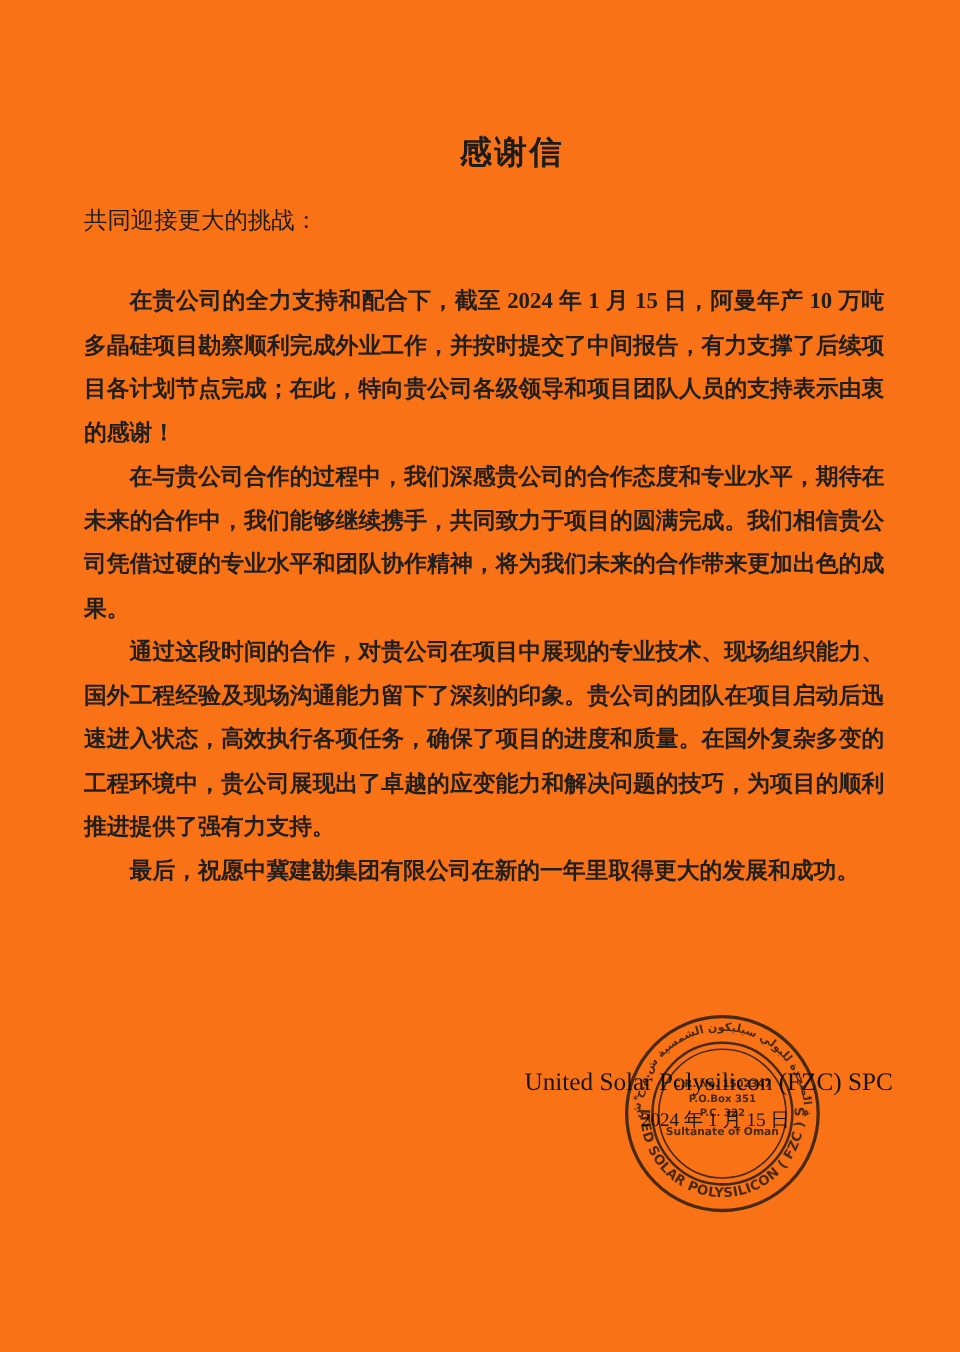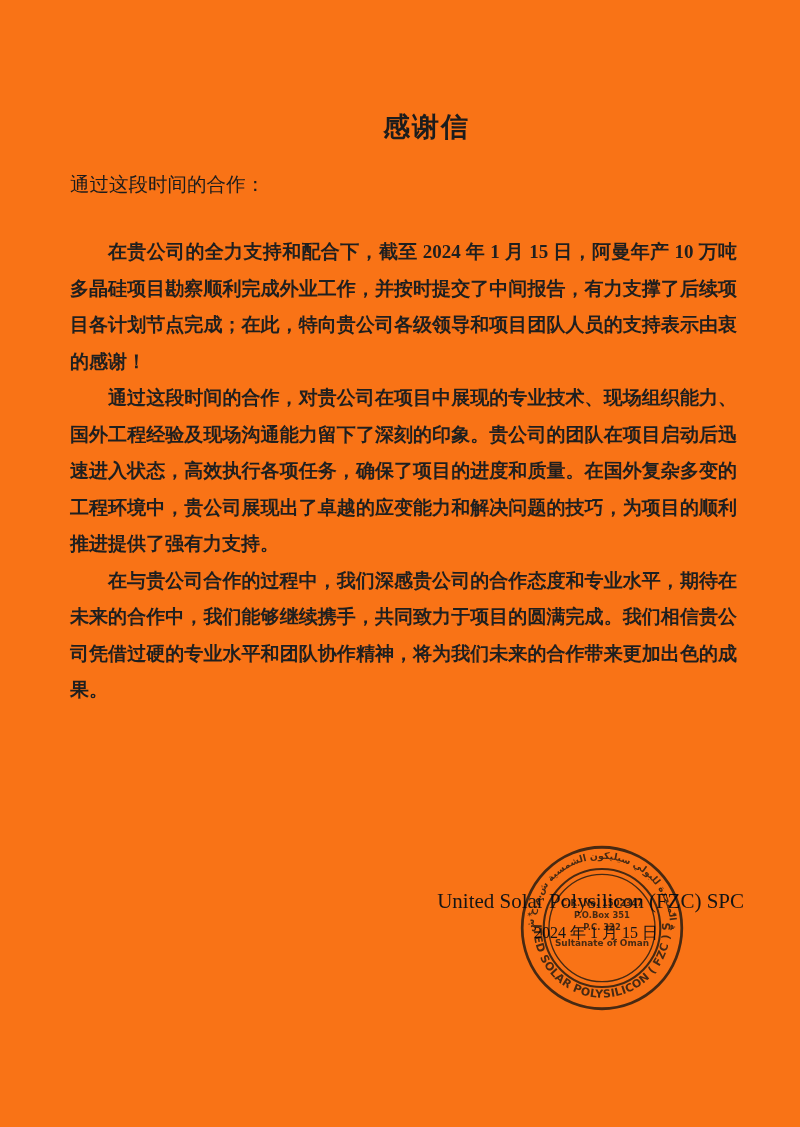--- a/index.html
+++ b/index.html
@@ -51,25 +51,26 @@
     font-family:"DejaVu Sans","Liberation Sans",sans-serif;
     font-weight:bold;
   }
 </style>
 </head>
 <body>
 
 <div class="page" style="background: #f97316;">
   <div class="letter">
     <h1 class="title">感谢信</h1>
-    <div class="salutation">通过这段时间的合作：</div>
+    <div class="salutation">共同迎接更大的挑战：</div>
     <div class="body">
       <p>在贵公司的全力支持和配合下，截至 2024 年 1 月 15 日，阿曼年产 10 万吨多晶硅项目勘察顺利完成外业工作，并按时提交了中间报告，有力支撑了后续项目各计划节点完成；在此，特向贵公司各级领导和项目团队人员的支持表示由衷的感谢！</p>
+      <p>在与贵公司合作的过程中，我们深感贵公司的合作态度和专业水平，期待在未来的合作中，我们能够继续携手，共同致力于项目的圆满完成。我们相信贵公司凭借过硬的专业水平和团队协作精神，将为我们未来的合作带来更加出色的成果。</p>
       <p>通过这段时间的合作，对贵公司在项目中展现的专业技术、现场组织能力、国外工程经验及现场沟通能力留下了深刻的印象。贵公司的团队在项目启动后迅速进入状态，高效执行各项任务，确保了项目的进度和质量。在国外复杂多变的工程环境中，贵公司展现出了卓越的应变能力和解决问题的技巧，为项目的顺利推进提供了强有力支持。</p>
-      <p>在与贵公司合作的过程中，我们深感贵公司的合作态度和专业水平，期待在未来的合作中，我们能够继续携手，共同致力于项目的圆满完成。我们相信贵公司凭借过硬的专业水平和团队协作精神，将为我们未来的合作带来更加出色的成果。</p>
+      <p>最后，祝愿中冀建勘集团有限公司在新的一年里取得更大的发展和成功。</p>
     </div>
   </div>
 
   <div class="sig-company">United Solar Polysilicon (FZC) SPC</div>
   <div class="sig-date">2024 年 1 月 15 日</div>
 
   <div class="stamp" style="--stamp: #2C41C0;">
     <svg viewBox="0 0 160 160" preserveAspectRatio="none">
       <circle cx="80" cy="80" r="76" stroke-width="2.6"></circle>
       <circle cx="80" cy="80" r="55.5" stroke-width="2"></circle>

